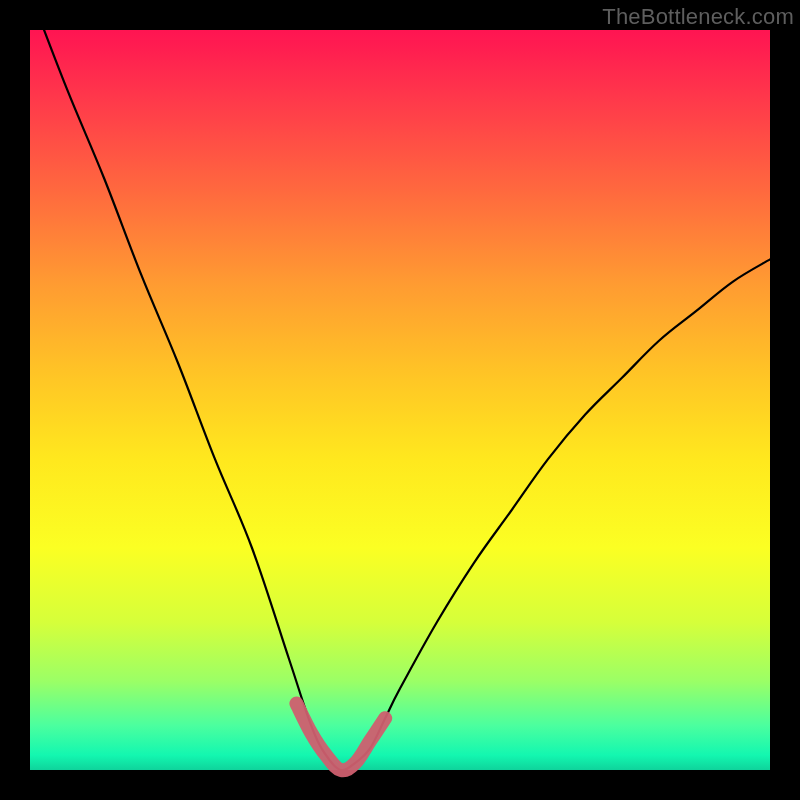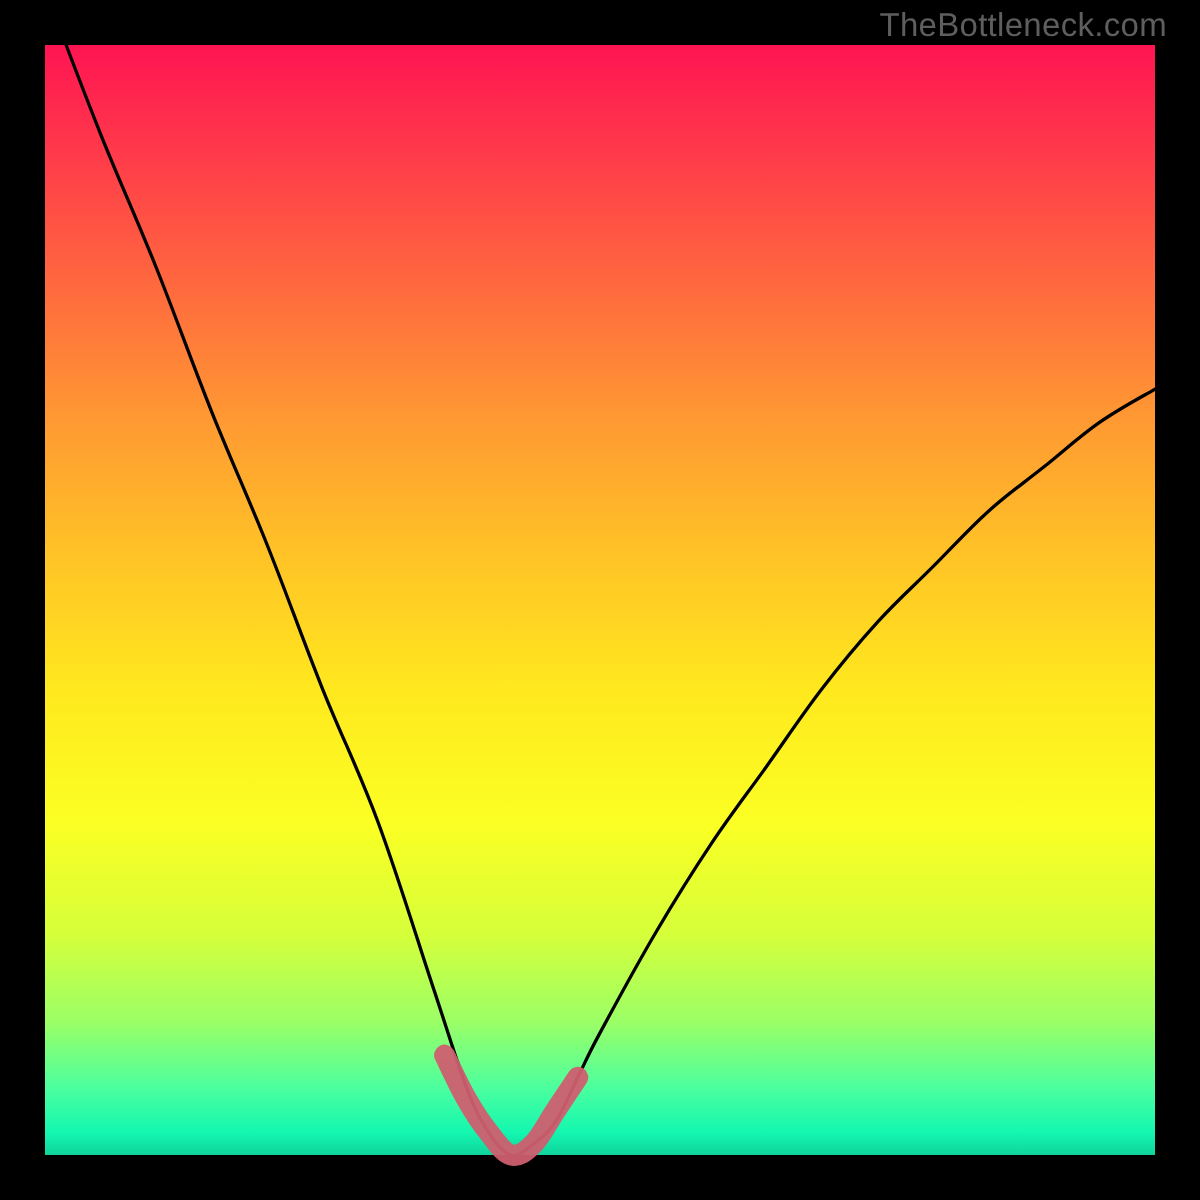--- a/index.html
+++ b/index.html
@@ -13,21 +13,21 @@
   }
   .frame {
     position: relative;
     width: 800px;
     height: 800px;
     background: #000;
   }
   .watermark {
     position: absolute;
     top: 4px;
-    right: 22px;
+    right: 6px;
     color: #5e5e5e;
     font-size: 22px;
     font-weight: 500;
     letter-spacing: 0.2px;
     z-index: 30;
     user-select: none;
   }
   .plot-area {
     position: absolute;
     left: 30px;

